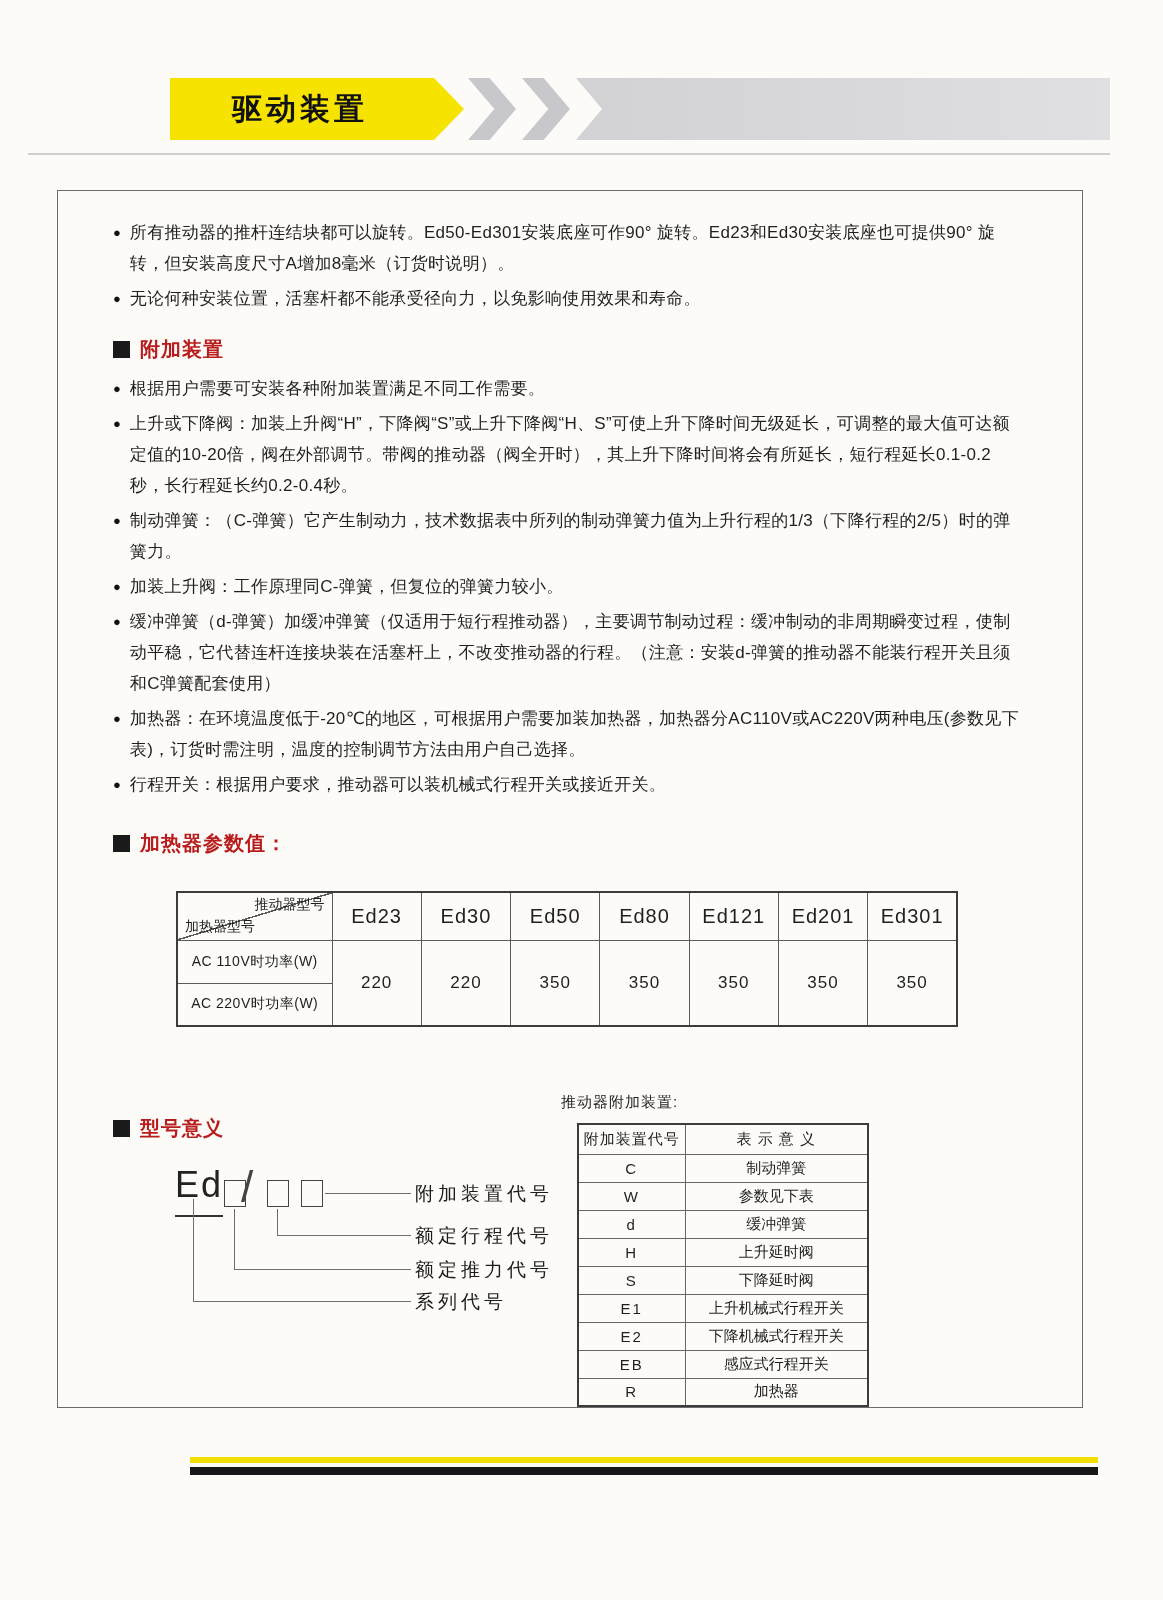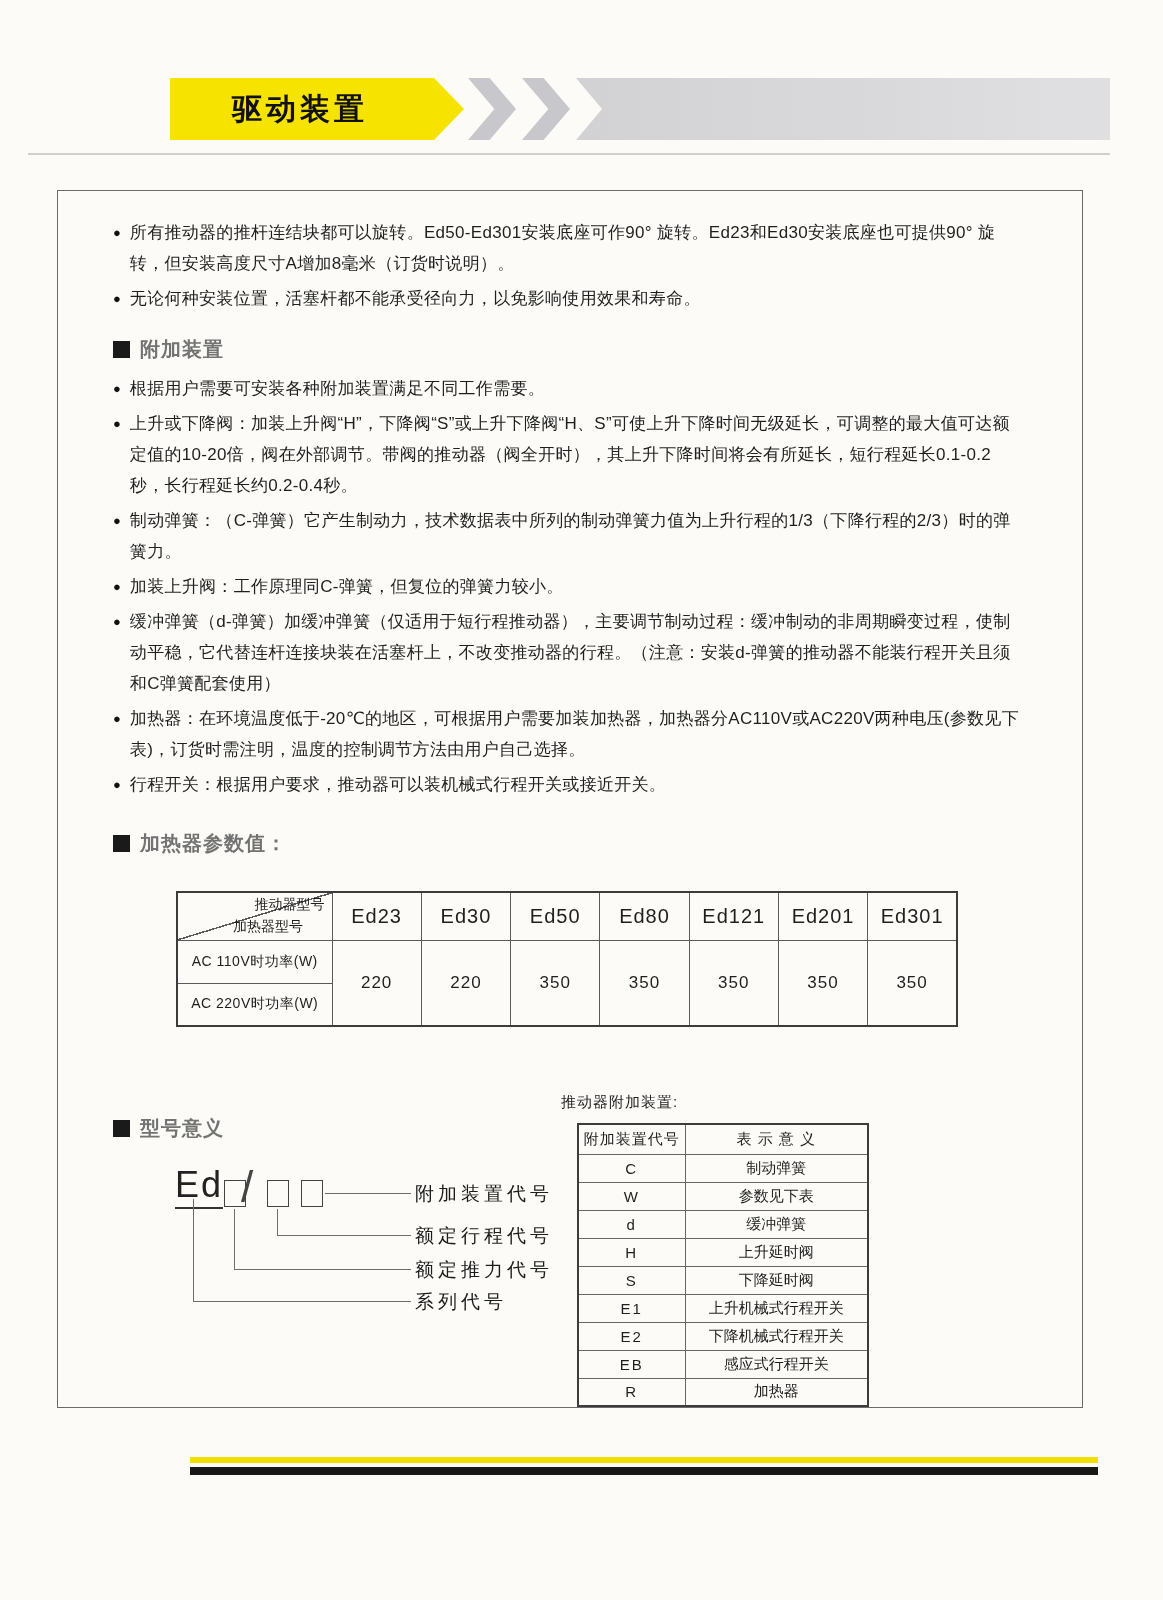--- a/index.html
+++ b/index.html
@@ -43,55 +43,55 @@
     padding:26px 58px 0 55px;
     overflow:hidden;
   }
 
   .bullet-item { display:flex; align-items:flex-start; margin-bottom:4px; }
   .bullet-dot { flex:0 0 auto; font-size:13px; line-height:31px; margin-right:9px; color:#111; }
   .bullet-text { font-size:17px; line-height:31px; letter-spacing:0.3px; }
 
   .sec-head { display:flex; align-items:center; margin:22px 0 10px 0; }
   .sec-square { width:17px; height:17px; background:#1a1a1a; margin-right:10px; flex:0 0 auto; }
-  .sec-title { font-size:20px; font-weight:bold; letter-spacing:1px; color:#737373; }
+  .sec-title { font-size:20px; font-weight:bold; letter-spacing:1px; color:#b91c1c; }
   .sec-head.tight { margin:30px 0 0 0;align-items:center; }
 
   
   .heater-table {
     border-collapse:collapse; margin:34px 0 0 63px;
     width:782px; table-layout:fixed;
     border:2px solid #3c3c3c;
   }
   .heater-table td, .heater-table th {
     border:1px solid #5a5a5a; text-align:center; vertical-align:middle;
     font-weight:normal;
   }
   .heater-table .corner {
     position:relative; height:48px; width:155px;
     background-image:linear-gradient(to bottom right,
       transparent calc(50% - 1px), #5a5a5a calc(50% - 1px),
       #5a5a5a calc(50% + 0.5px), transparent calc(50% + 0.5px));
     font-size:14px;
   }
   .corner-top { position:absolute; top:3px; right:7px; }
-  .corner-bottom { position:absolute; bottom:4px; left:7px;margin-left:48px; }
+  .corner-bottom { position:absolute; bottom:4px; left:7px; }
   .heater-table .model { font-size:20px; letter-spacing:1px; height:48px; }
   .heater-table .rowlabel { font-size:14px; height:43px; letter-spacing:0.5px; }
   .heater-table .val { font-size:17px; letter-spacing:1px; }
 
   
   .bottom-area { position:relative; height:410px; }
 
   .model-head { position:absolute; left:0; top:66px; }
 
   .diagram { position:absolute; left:62px; top:116px; width:460px; height:190px; font-size:0; }
   .dg-ed {
     position:absolute; left:0; top:24px; font-size:36px; letter-spacing:2px;
-    color:#222; border-bottom:2px solid #333; padding-bottom:4px; line-height:1;
+    color:#222; border-bottom:2px solid #333; padding-bottom:12px; line-height:1;
   }
   .dg-box { position:absolute; width:22px; height:27px; border:1.5px solid #444; top:37px; }
   .dg-box1 { left:49px; }
   .dg-box2 { left:92px; }
   .dg-box3 { left:126px; }
   .dg-slash { position:absolute; left:66px; top:22px; font-size:44px; font-weight:300; color:#444; line-height:1; }
   .dg-line { position:absolute; background:#6e6e6e; }
   .dg-label { position:absolute; left:240px; font-size:19px; letter-spacing:4px; color:#1c1c1c; transform:translateY(-50%); white-space:nowrap; }
 
   .codes-title { position:absolute; left:448px; top:66px; font-size:15px; letter-spacing:1px; }
@@ -145,21 +145,21 @@
     <div class="bullet-item">
       <span class="bullet-dot">●</span>
       <p class="bullet-text">根据用户需要可安装各种附加装置满足不同工作需要。</p>
     </div>
     <div class="bullet-item">
       <span class="bullet-dot">●</span>
       <p class="bullet-text">上升或下降阀：加装上升阀“H”，下降阀“S”或上升下降阀“H、S”可使上升下降时间无级延长，可调整的最大值可达额定值的10-20倍，阀在外部调节。带阀的推动器（阀全开时），其上升下降时间将会有所延长，短行程延长0.1-0.2秒，长行程延长约0.2-0.4秒。</p>
     </div>
     <div class="bullet-item">
       <span class="bullet-dot">●</span>
-      <p class="bullet-text">制动弹簧：（C-弹簧）它产生制动力，技术数据表中所列的制动弹簧力值为上升行程的1/3（下降行程的2/3）时的弹簧力。</p>
+      <p class="bullet-text">制动弹簧：（C-弹簧）它产生制动力，技术数据表中所列的制动弹簧力值为上升行程的1/3（下降行程的2/5）时的弹簧力。</p>
     </div>
     <div class="bullet-item">
       <span class="bullet-dot">●</span>
       <p class="bullet-text">加装上升阀：工作原理同C-弹簧，但复位的弹簧力较小。</p>
     </div>
     <div class="bullet-item">
       <span class="bullet-dot">●</span>
       <p class="bullet-text">缓冲弹簧（d-弹簧）加缓冲弹簧（仅适用于短行程推动器），主要调节制动过程：缓冲制动的非周期瞬变过程，使制动平稳，它代替连杆连接块装在活塞杆上，不改变推动器的行程。（注意：安装d-弹簧的推动器不能装行程开关且须和C弹簧配套使用）</p>
     </div>
     <div class="bullet-item">

